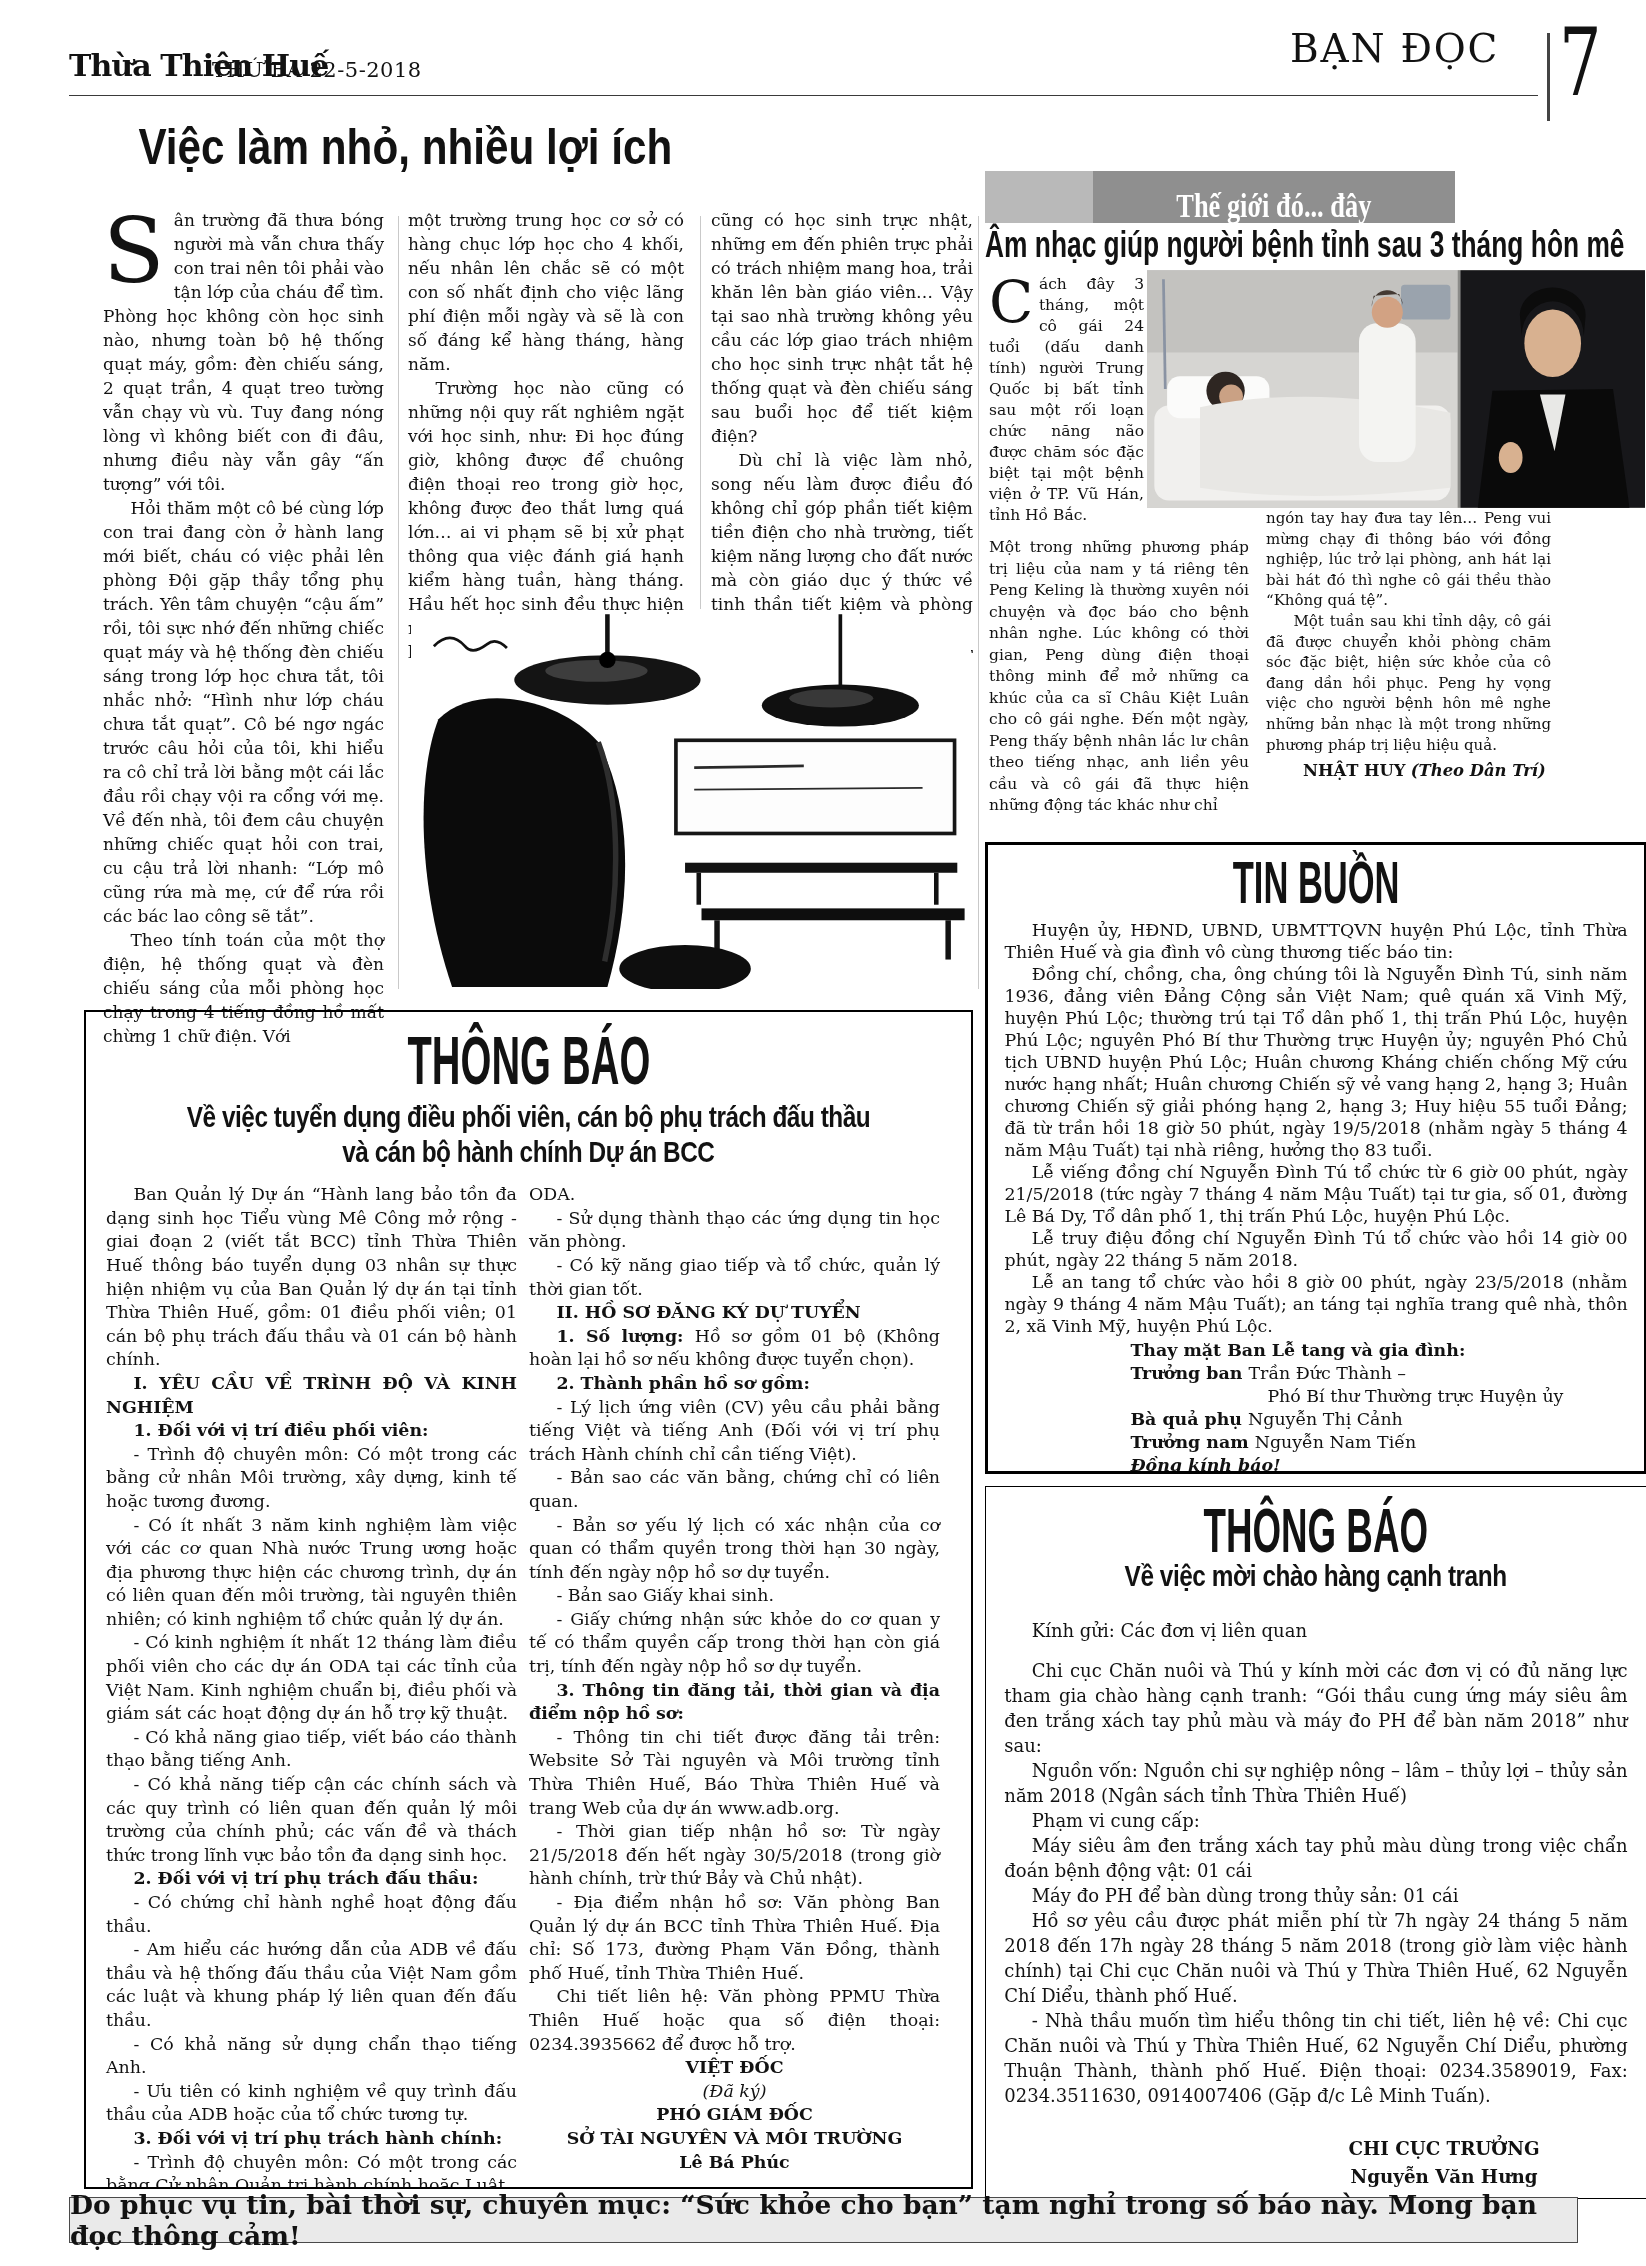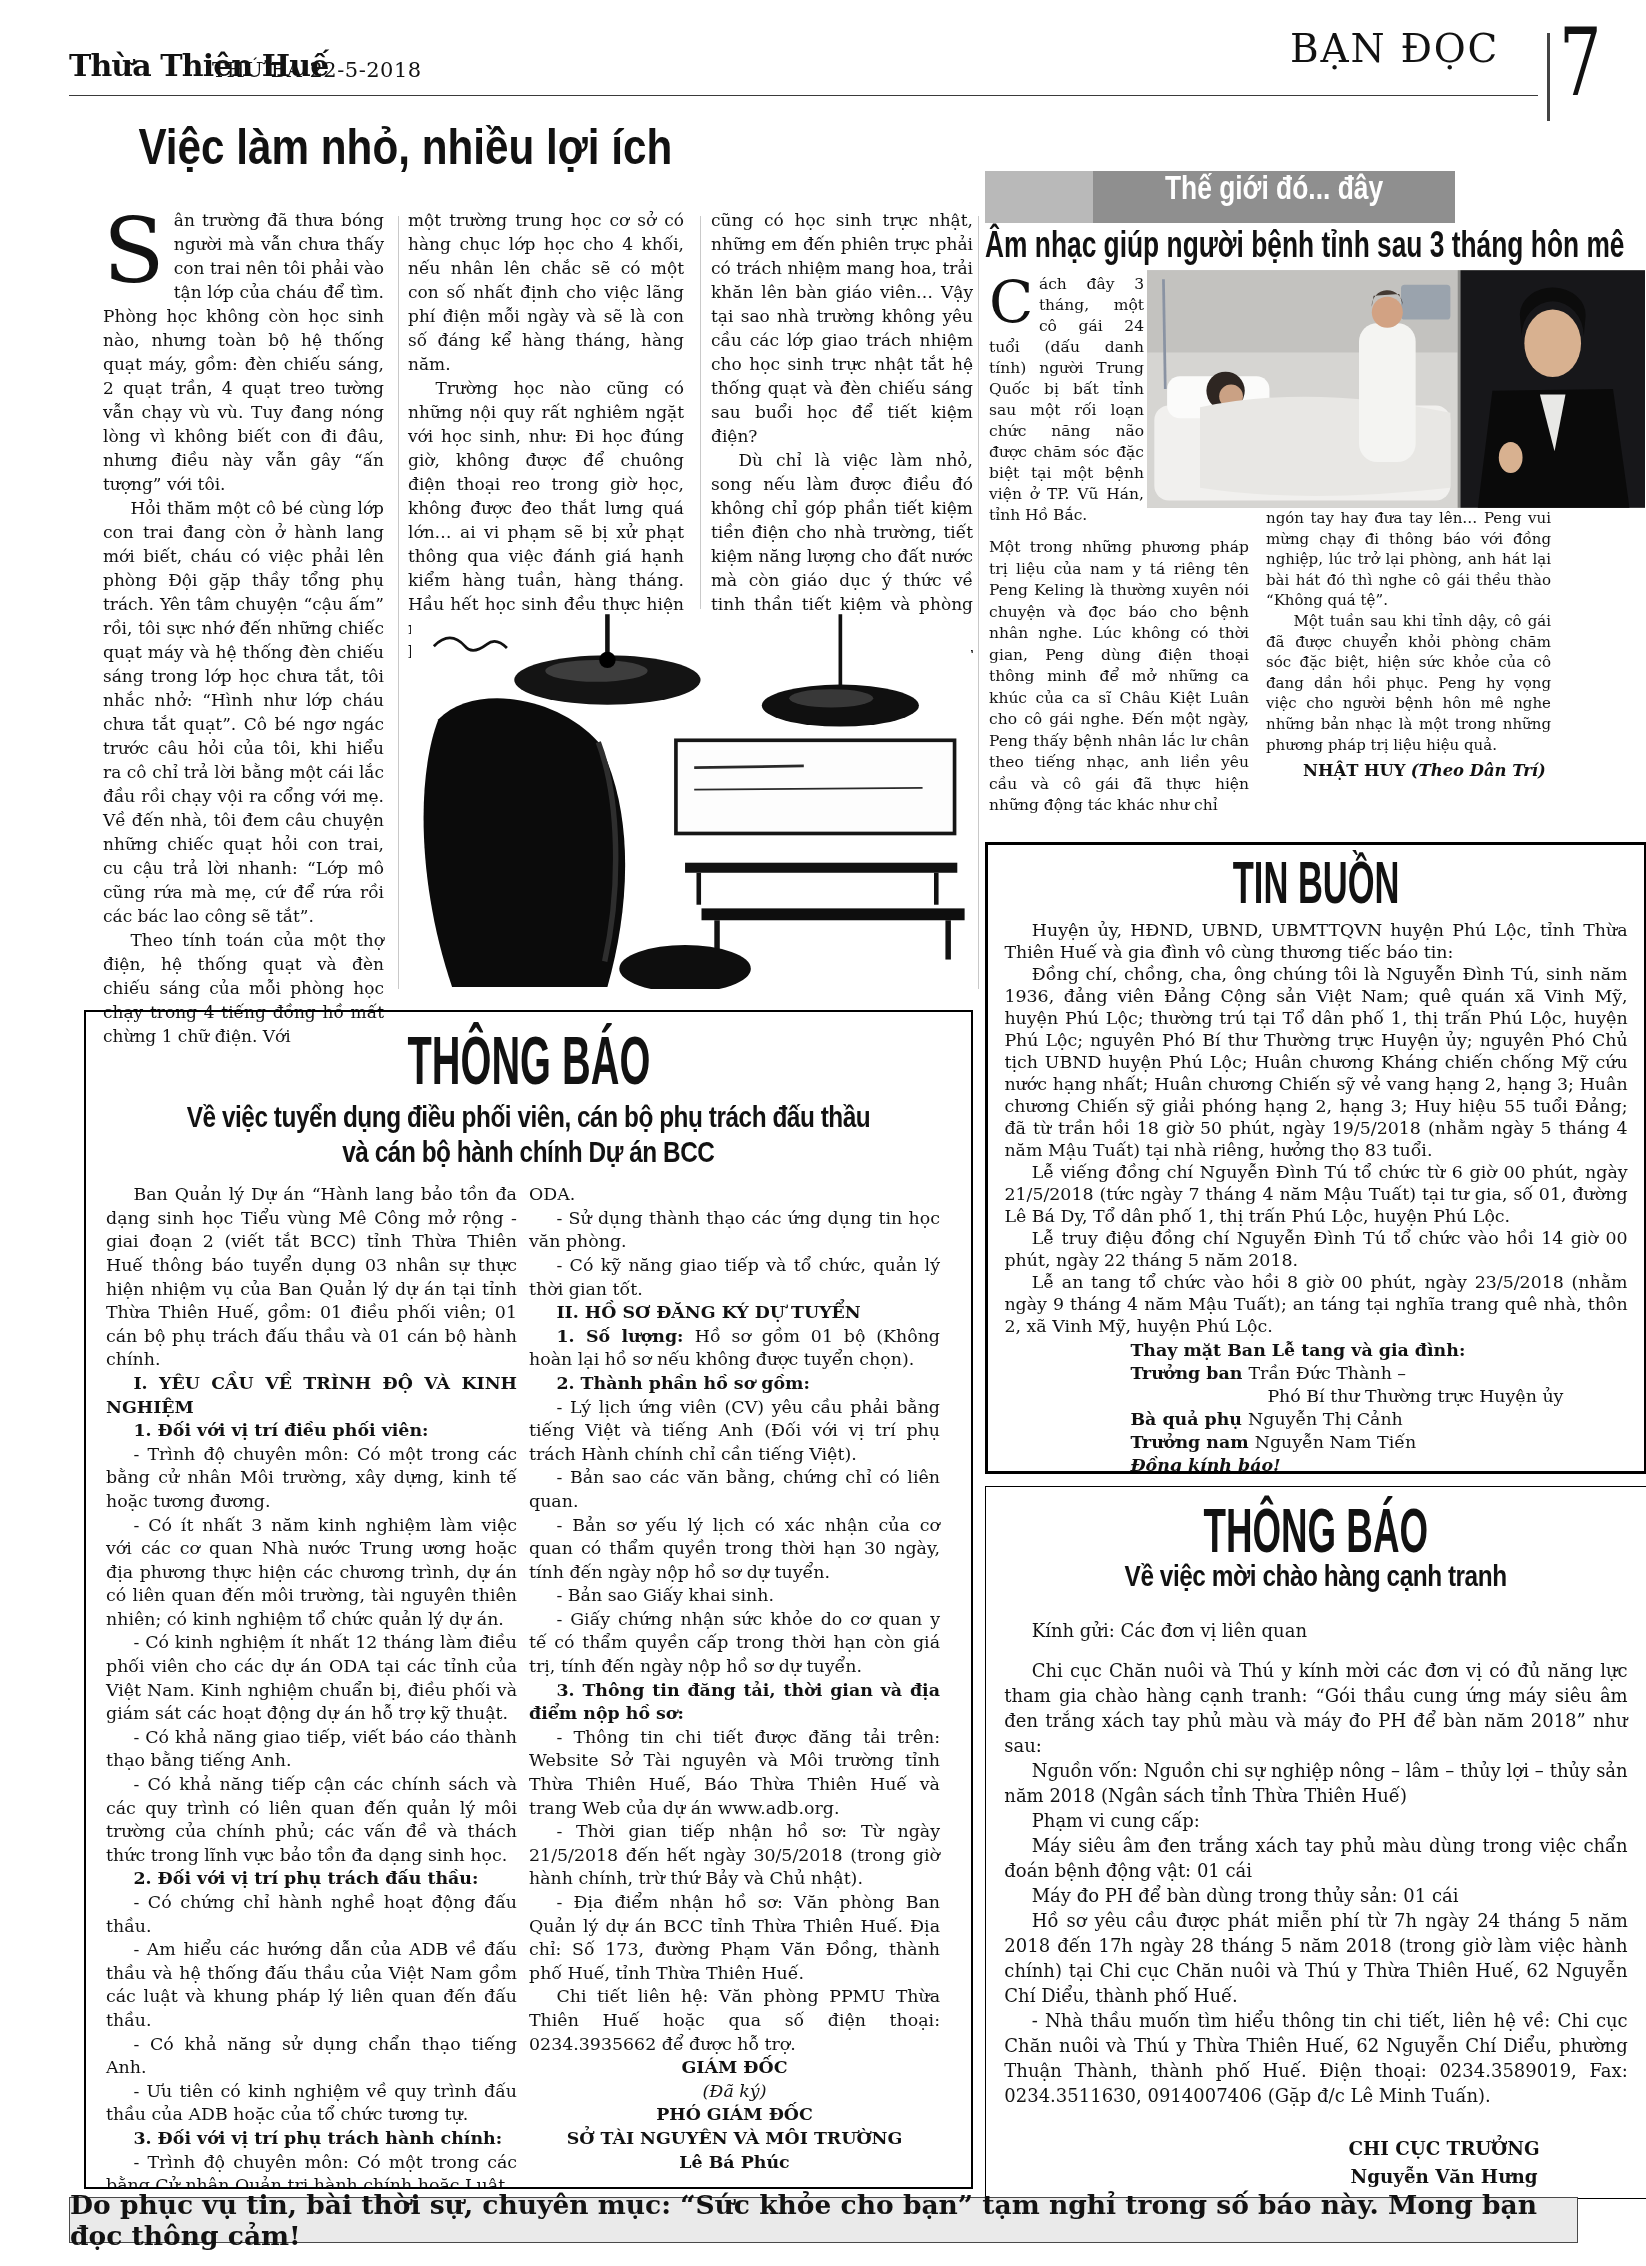--- a/index.html
+++ b/index.html
@@ -34,22 +34,22 @@
   .vrule{position:absolute;width:0.9px;background:#c9c9c9;}
   .dropcap{float:left;font-size:90px;line-height:73px;padding:5.5px 9.1px 0 0;font-weight:400;}
   .byline{font-weight:700;text-align:right;text-indent:0;font-size:17.4px;padding-top:3.7px;}
 
   
   .illustration{position:absolute;left:411px;top:614px;width:560px;height:375px;}
 
   
   .tag-bar{position:absolute;left:985px;top:171px;width:470px;height:52px;display:flex;}
   .tag-light{width:108px;background:#b9b9b9;}
-  .tag-dark{flex:1;background:#8f8f8f;color:#fff;display:flex;align-items:flex-start;justify-content:center;
-            font-family:Liberation Sans, sans-serif;font-weight:700;font-size:30px;}
+  .tag-dark{flex:1;background:#8f8f8f;color:#fff;display:flex;align-items:flex-end;justify-content:center;
+            font-family:Liberation Serif, serif;font-weight:700;font-size:30px;}
   .tag-dark span{display:inline-block;transform:scale(.88,1.12);}
   .world-headline{position:absolute;left:985px;top:227px;width:662px;
                   font-family:"Liberation Sans",sans-serif;font-weight:700;font-size:31px;white-space:nowrap;text-align:center;}
   .world-headline span{display:inline-block;transform:scale(.85,1.2);transform-origin:left center;}
   .world-intro{position:absolute;left:989px;top:274px;width:155px;font-size:15.5px;line-height:21px;text-align:justify;}
   .world-intro .dropcap{font-size:58px;line-height:48px;padding:3.7px 5.5px 0 0;}
   .photo{position:absolute;left:1147px;top:270px;width:498px;height:238px;}
   .world-colA{position:absolute;left:989px;top:537px;width:260px;font-size:15.5px;line-height:21.5px;text-align:justify;}
   .world-colB{position:absolute;left:1266px;top:508px;width:285px;font-size:15px;line-height:20.6px;text-align:justify;}
   .world-byline{font-size:16.4px;text-indent:0;padding:5.5px 0 0 37px;}
@@ -238,21 +238,21 @@
           <p data-name="paragraph">- Lý lịch ứng viên (CV) yêu cầu phải bằng tiếng Việt và tiếng Anh (Đối với vị trí phụ trách Hành chính chỉ cần tiếng Việt).</p>
           <p data-name="paragraph">- Bản sao các văn bằng, chứng chỉ có liên quan.</p>
           <p data-name="paragraph">- Bản sơ yếu lý lịch có xác nhận của cơ quan có thẩm quyền trong thời hạn 30 ngày, tính đến ngày nộp hồ sơ dự tuyển.</p>
           <p data-name="paragraph">- Bản sao Giấy khai sinh.</p>
           <p data-name="paragraph">- Giấy chứng nhận sức khỏe do cơ quan y tế có thẩm quyền cấp trong thời hạn còn giá trị, tính đến ngày nộp hồ sơ dự tuyển.</p>
           <p data-name="paragraph" class="bold">3. Thông tin đăng tải, thời gian và địa điểm nộp hồ sơ:</p>
           <p data-name="paragraph">- Thông tin chi tiết được đăng tải trên: Website Sở Tài nguyên và Môi trường tỉnh Thừa Thiên Huế, Báo Thừa Thiên Huế và trang Web của dự án www.adb.org.</p>
           <p data-name="paragraph">- Thời gian tiếp nhận hồ sơ: Từ ngày 21/5/2018 đến hết ngày 30/5/2018 (trong giờ hành chính, trừ thứ Bảy và Chủ nhật).</p>
           <p data-name="paragraph">- Địa điểm nhận hồ sơ: Văn phòng Ban Quản lý dự án BCC tỉnh Thừa Thiên Huế. Địa chỉ: Số 173, đường Phạm Văn Đồng, thành phố Huế, tỉnh Thừa Thiên Huế.</p>
           <p data-name="paragraph">Chi tiết liên hệ: Văn phòng PPMU Thừa Thiên Huế hoặc qua số điện thoại: 0234.3935662 để được hỗ trợ.</p>
-          <p data-name="paragraph" class="center bold">GIÁM ĐỐC</p>
+          <p data-name="paragraph" class="center bold">VIỆT ĐỐC</p>
           <p data-name="paragraph" class="center it">(Đã ký)</p>
           <p data-name="paragraph" class="center bold">PHÓ GIÁM ĐỐC</p>
           <p data-name="paragraph" class="center bold">SỞ TÀI NGUYÊN VÀ MÔI TRƯỜNG</p>
           <p data-name="paragraph" class="center bold">Lê Bá Phúc</p>
         </div>
     </div>
   </div>
 
   <div class="bidding" data-name="announcement-bidding-box">
     <div class="boxtitle" data-name="announcement-title"><span>THÔNG BÁO</span></div>

